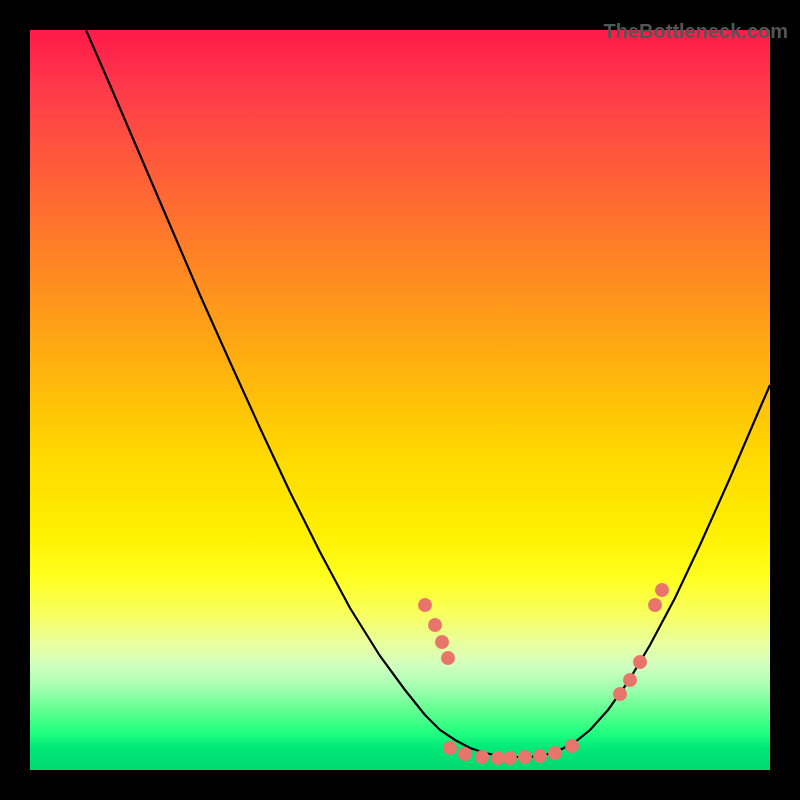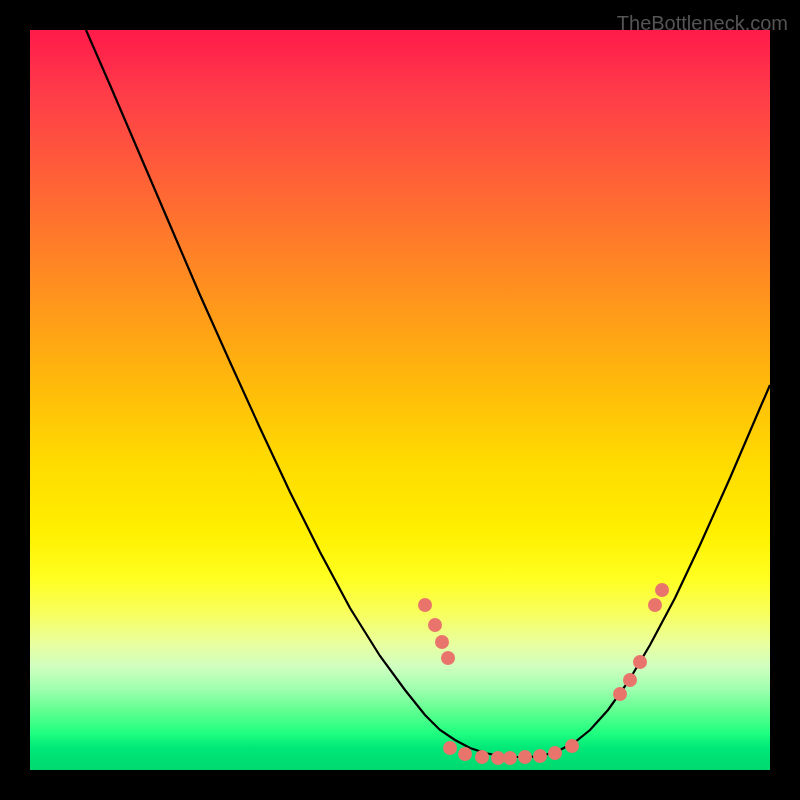--- a/index.html
+++ b/index.html
@@ -9,25 +9,25 @@
     }
     body {
       width: 800px;
       height: 800px;
       background: #000;
       position: relative;
       font-family: Arial, sans-serif;
     }
     .watermark {
       position: absolute;
-      top: 12px;
+      top: 20px;
       right: 12px;
       color: #555;
       font-size: 20px;
-      font-weight: normal;
+      font-weight: bold;
       z-index: 10;
     }
     .plot-area {
       position: absolute;
       left: 30px;
       top: 30px;
       width: 740px;
       height: 740px;
       overflow: hidden;
     }

